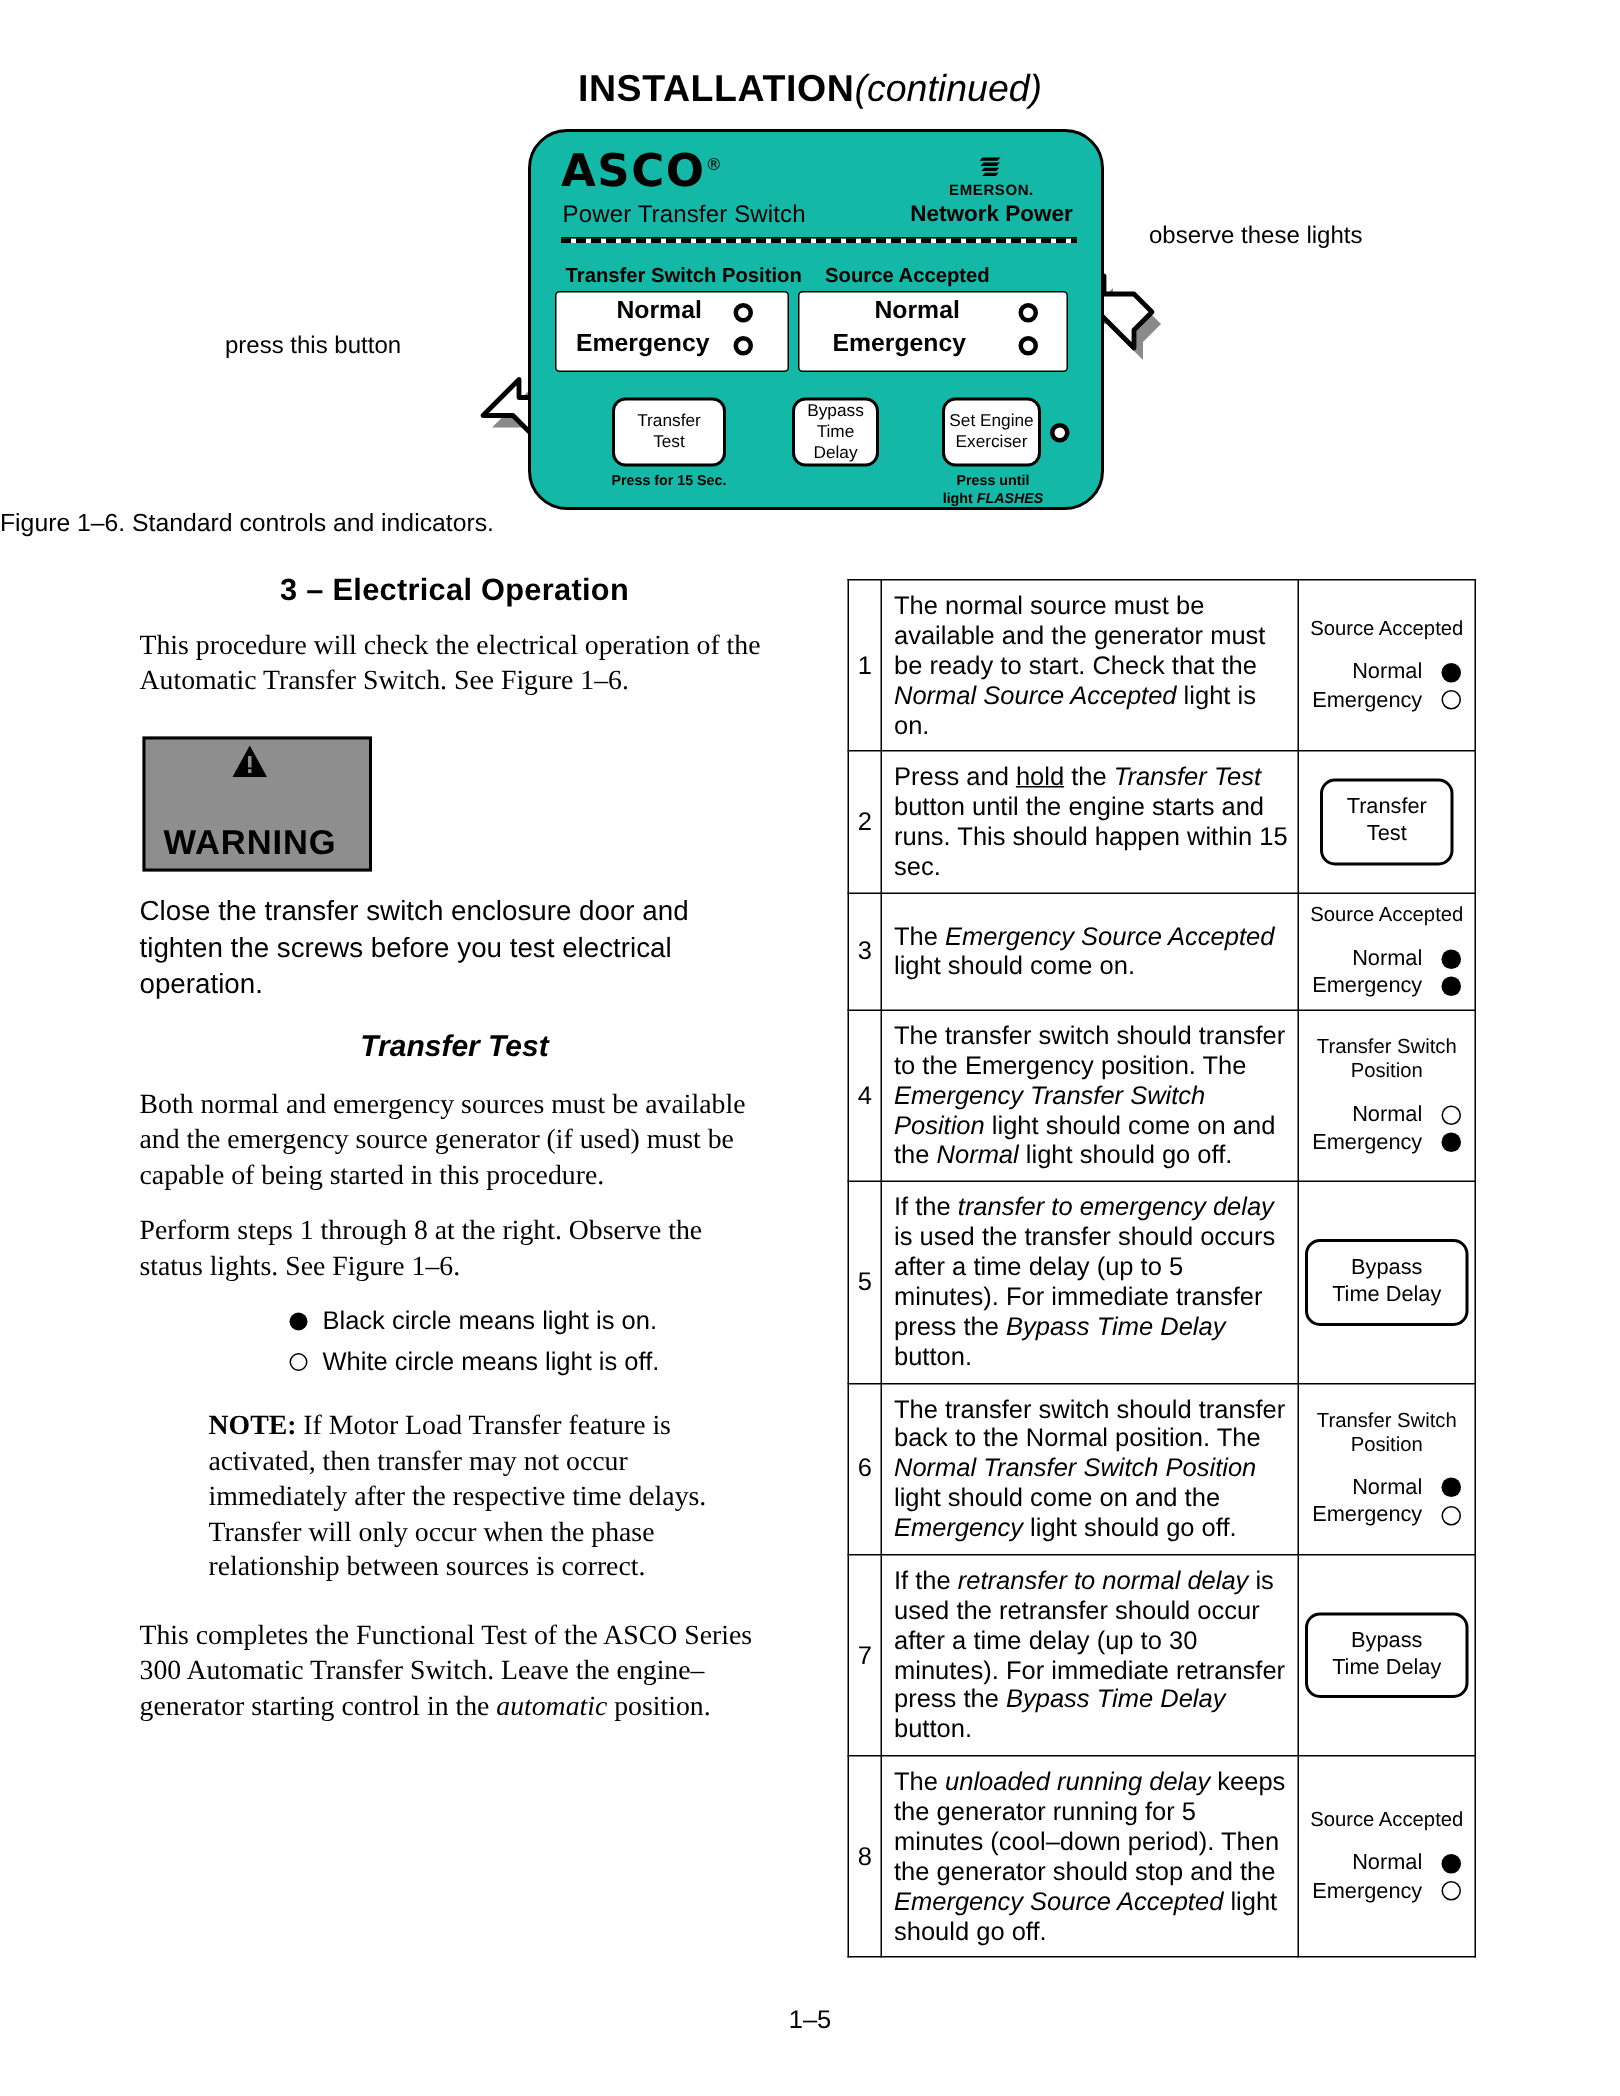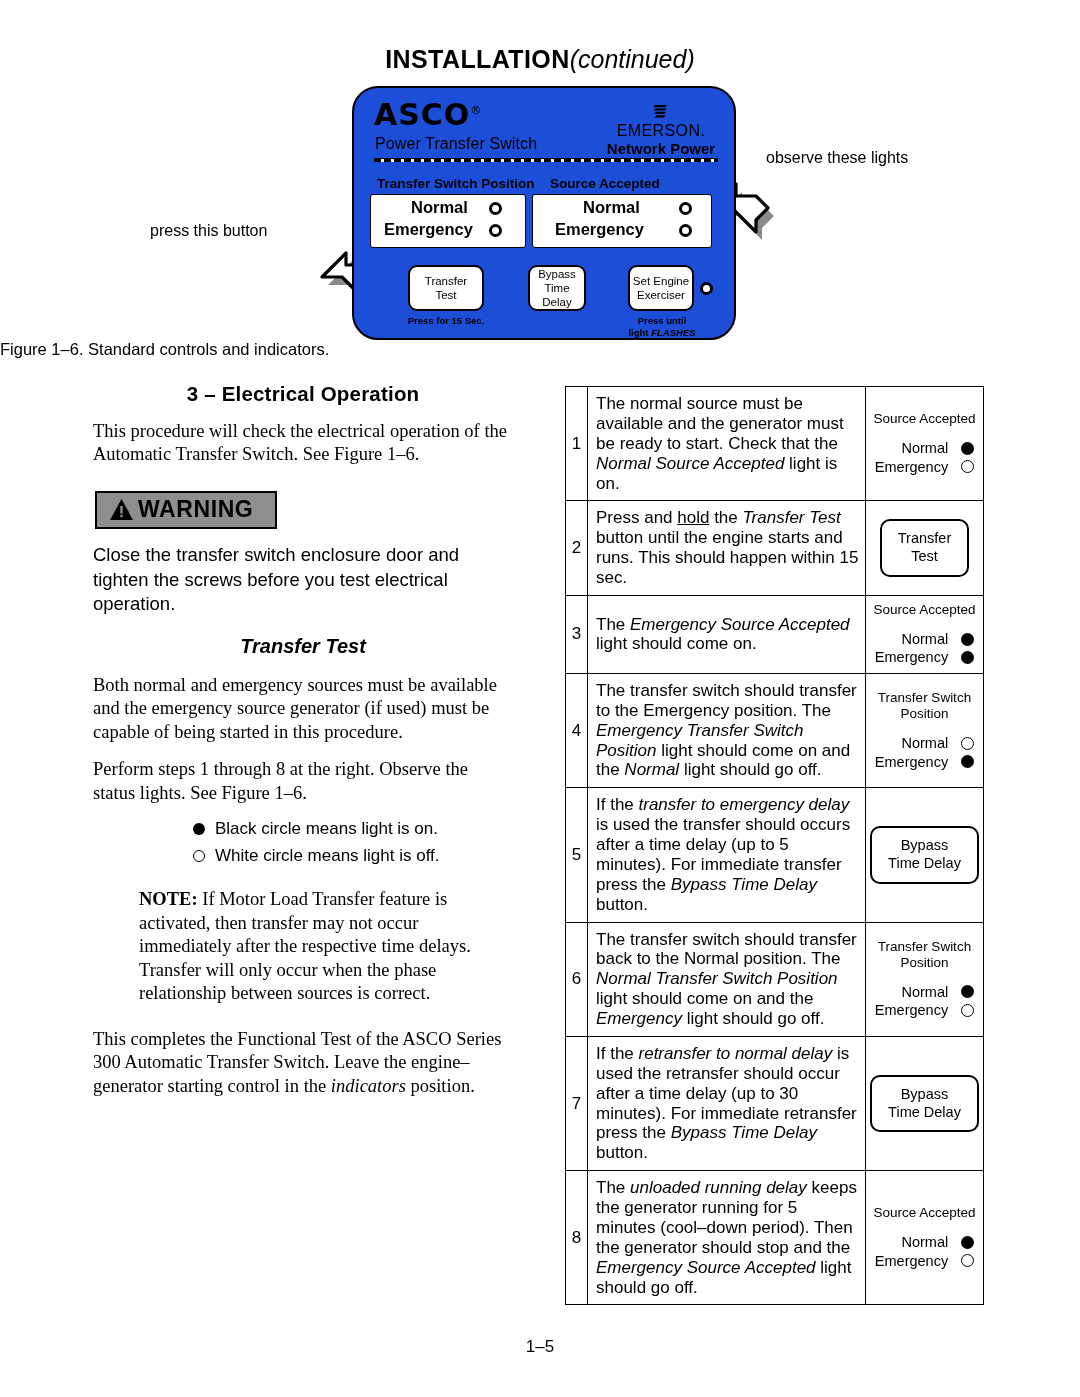--- a/index.html
+++ b/index.html
@@ -23,40 +23,40 @@
   }
   .pagehead .t2 {
     font-size:25px; font-style:italic; margin-left:0;
   }
 
   
   .figwrap { position:absolute; left:0; top:78px; width:1080px; height:290px; }
 
   .panel {
     position:absolute; left:352px; top:8px; width:384px; height:254px;
-    border:2.5px solid #000; border-radius:26px; background:#1d4ed8;
+    border:2.5px solid #000; border-radius:26px; background:#14b8a6;
   }
   .asco-logo {
     position:absolute; left:20px; top:12px;
     font-family:"DejaVu Sans", sans-serif;
     font-weight:bold; font-size:30px; letter-spacing:1px;
     line-height:1;
   }
   .asco-logo .reg { font-size:11px; vertical-align:super; font-weight:normal; }
   .asco-sub {
     position:absolute; left:21px; top:47px;
     font-size:16px; font-weight:normal; letter-spacing:.1px;
   }
   .emerson {
     position:absolute; right:18px; top:14px; text-align:center; width:110px;
   }
   .emerson .mark {
     height:20px; margin-bottom:1px; display:flex; justify-content:center; align-items:flex-end;
   }
-  .emerson .nm { font-size:16px; font-weight:normal; letter-spacing:.4px; line-height:1;text-align:center; }
+  .emerson .nm { font-size:10px; font-weight:bold; letter-spacing:.4px; line-height:1;text-align:center; }
   .emerson .np { font-size:15px; font-weight:bold; letter-spacing:0px; line-height:1.3; }
   .headrule {
     position:absolute; left:20px; right:16px; top:70px; height:4px;
     background:repeating-linear-gradient(to right,#000 0 7px,#fff 7px 10px);
     border-top:1px solid #000;
   }
 
   .grouplabel { position:absolute; font-size:13.5px; font-weight:bold; }
   .lightbox {
     position:absolute; border:1.6px solid #000; background:#fff;
@@ -89,21 +89,21 @@
     letter-spacing:.2px;
   }
   .serif {
     font-family:"Liberation Serif", serif;
     font-size:18.5px; line-height:1.27; margin:0 0 14px 0;
   }
   .warnbox {
     display:inline-block; background:#8e8e8e; border:2.5px solid #000;
     padding:3px 22px 4px 12px; margin:10px 0 14px 2px;
   }
-  .warnbox .wrow { display:flex; align-items:center; gap:4px; }
+  .warnbox .wrow { display:flex; align-items:center; gap:29px;flex-direction:column; }
   .warnbox .wtxt { font-size:23px; font-weight:bold; letter-spacing:.6px; }
   .sans-p { font-size:18.5px; line-height:1.33; margin:0 0 8px 0; }
   .h4 {
     font-size:20px; font-weight:bold; font-style:italic; text-align:center;
     margin:18px 0 16px 0;
   }
   .legend { margin:4px 0 0 100px; }
   .legrow { display:flex; align-items:center; gap:10px; font-size:17px; margin-bottom:7px; }
   .dot-on { width:12px; height:12px; border-radius:50%; background:#000; flex:none; }
   .dot-off { width:12px; height:12px; border-radius:50%; border:1.6px solid #000; background:#fff; flex:none; }
@@ -260,21 +260,21 @@
       <div class="legrow">
         <span class="dot-off"></span>
         <span>White circle means light is off.</span>
       </div>
     </div>
 
     <div class="noteblk">
       <p><b>NOTE:</b> <span>If Motor Load Transfer feature is activated, then transfer may not occur immediately after the respective time delays.  Transfer will only occur when the phase relationship between sources is correct.</span></p>
     </div>
 
-    <p class="serif" style="margin-top:22px;"><span>This completes the Functional Test of the ASCO Series 300 Automatic Transfer Switch.  Leave the engine–generator starting control in the </span><em>indicators</em><span> position.</span></p>
+    <p class="serif" style="margin-top:22px;"><span>This completes the Functional Test of the ASCO Series 300 Automatic Transfer Switch.  Leave the engine–generator starting control in the </span><em>automatic</em><span> position.</span></p>
   </div>
 
   <table class="steps">
     <tbody id="steps-body">
         <tr>
           <td class="num">1</td>
           <td class="desc"><span>The normal source must be available and the generator must be ready to start. Check that the </span><em>Normal Source Accepted</em><span> light is on.</span></td>
           <td class="ind"><div class="ind-title">Source Accepted</div><div class="ind-rows"><div class="ind-line">
                 <span class="lbl">Normal</span>
                 <span class="ind-dot-on"></span>

